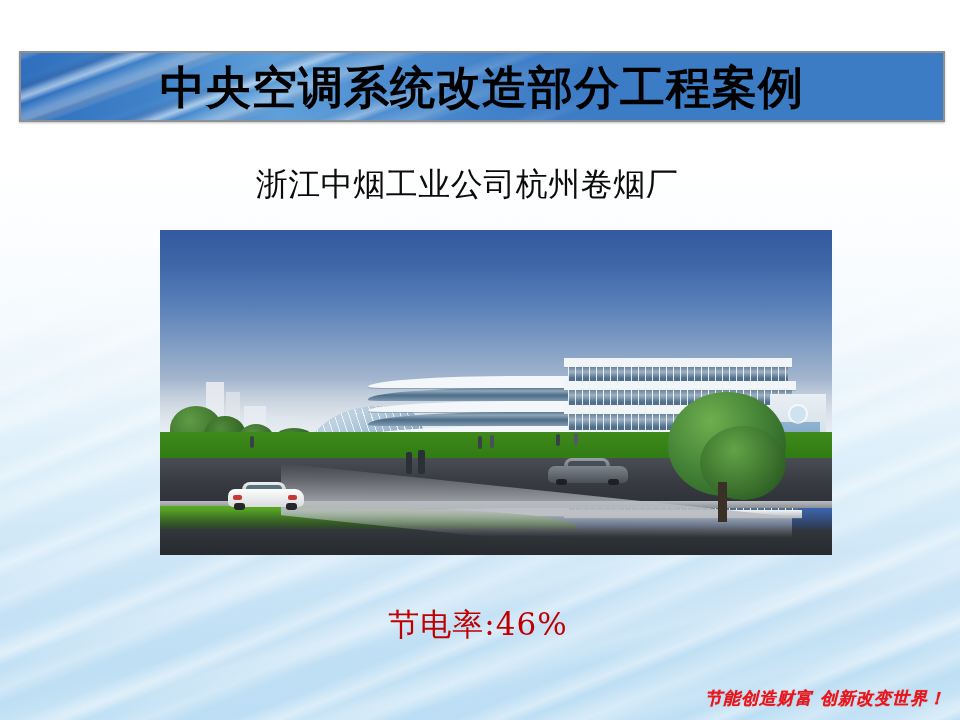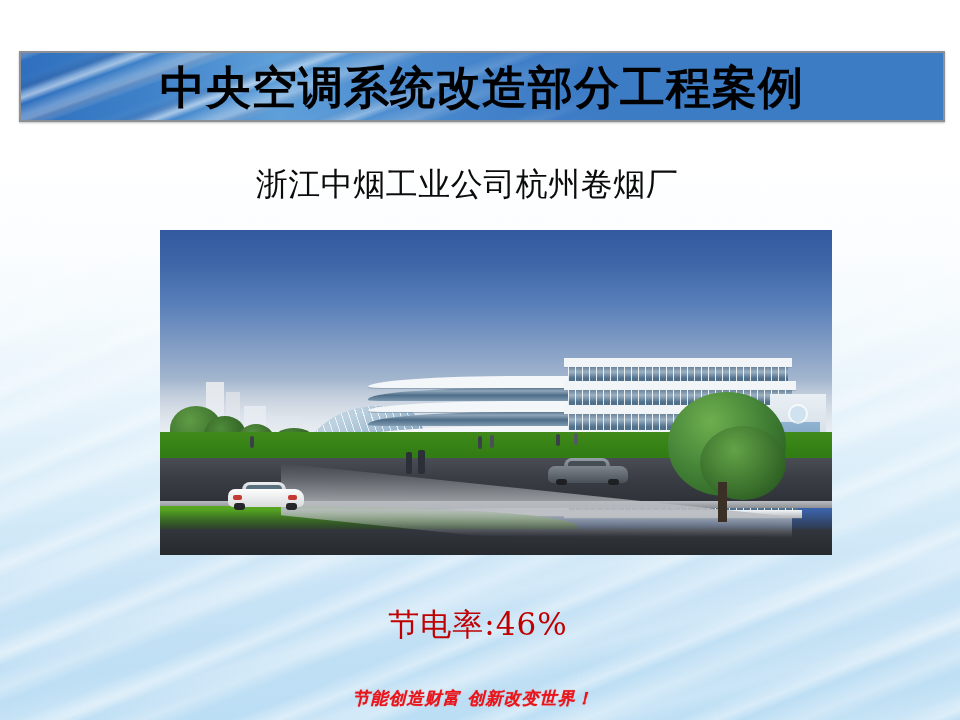--- a/index.html
+++ b/index.html
@@ -231,21 +231,21 @@
     position:absolute;left:0;top:609px;width:960px;text-align:center;
     font-family:"DejaVu Serif","Liberation Serif",serif;
     font-size:31px;line-height:1;color:#c00000;
     letter-spacing:1px;
     transform:translateX(-2px);
   }
 
   
   .slogan{
     position:absolute;left:0;top:690px;width:960px;
-    text-align:center;padding-right:14px;box-sizing:border-box;
+    text-align:right;padding-right:14px;box-sizing:border-box;
     font-family:"DejaVu Serif","Liberation Serif",serif;
     font-weight:bold;font-style:italic;
     font-size:17px;line-height:1;color:#e8151b;
     letter-spacing:1px;
     text-shadow:0 0 1px rgba(232,21,27,.8);
   }
 </style>
 </head>
 <body>
 

